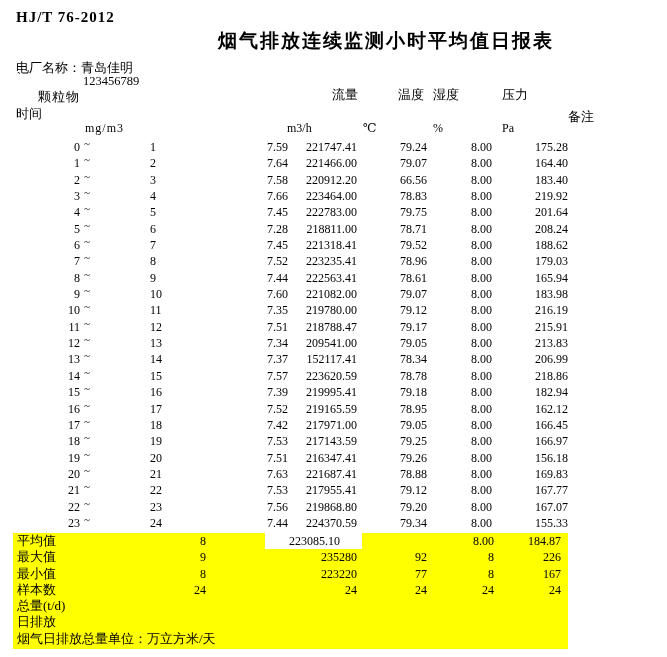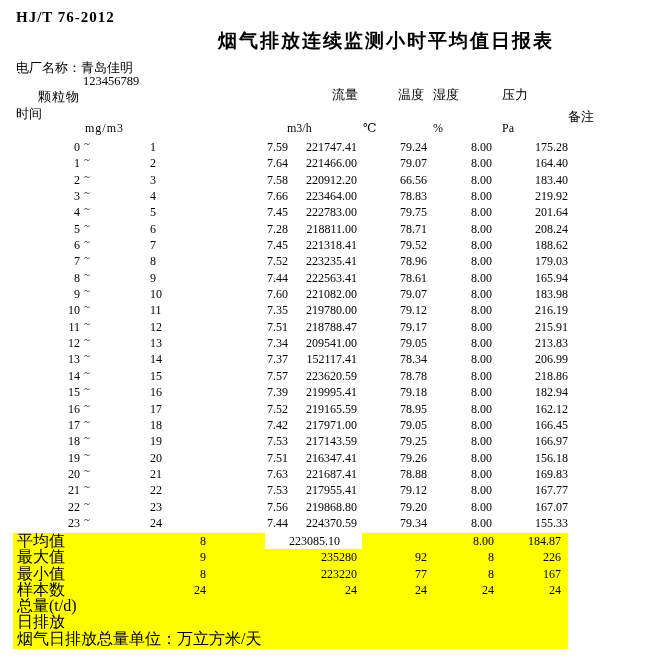--- a/index.html
+++ b/index.html
@@ -39,21 +39,21 @@
   .c-pm{left:208px;width:80px;text-align:right;}
   .c-flow{left:257px;width:100px;text-align:right;}
   .c-temp{left:347px;width:80px;text-align:right;}
   .c-hum{left:412px;width:80px;text-align:right;}
   .c-pres{left:488px;width:80px;text-align:right;}
 
   
   .summary{position:absolute;left:13px;top:533px;width:555px;height:116px;background:#FFFF00;}
   .sum-row{position:relative;height:16.3px;font-size:12px;line-height:16.3px;}
   .sum-row span{position:absolute;top:0;white-space:nowrap;}
-  .s-label{left:4px;font-size:16px;}
+  .s-label{left:4px;font-size:13px;}
   .s-v1{left:113px;width:80px;text-align:right;}
   .s-flow{left:244px;width:100px;text-align:right;}
   .s-flow.white{left:252px;width:97px;background:#ffffff;box-sizing:border-box;padding-right:22px;}
   .s-temp{left:334px;width:80px;text-align:right;}
   .s-hum{left:401px;width:80px;text-align:right;}
   .s-pres{left:468px;width:80px;text-align:right;}
 </style>
 </head>
 <body>
 

